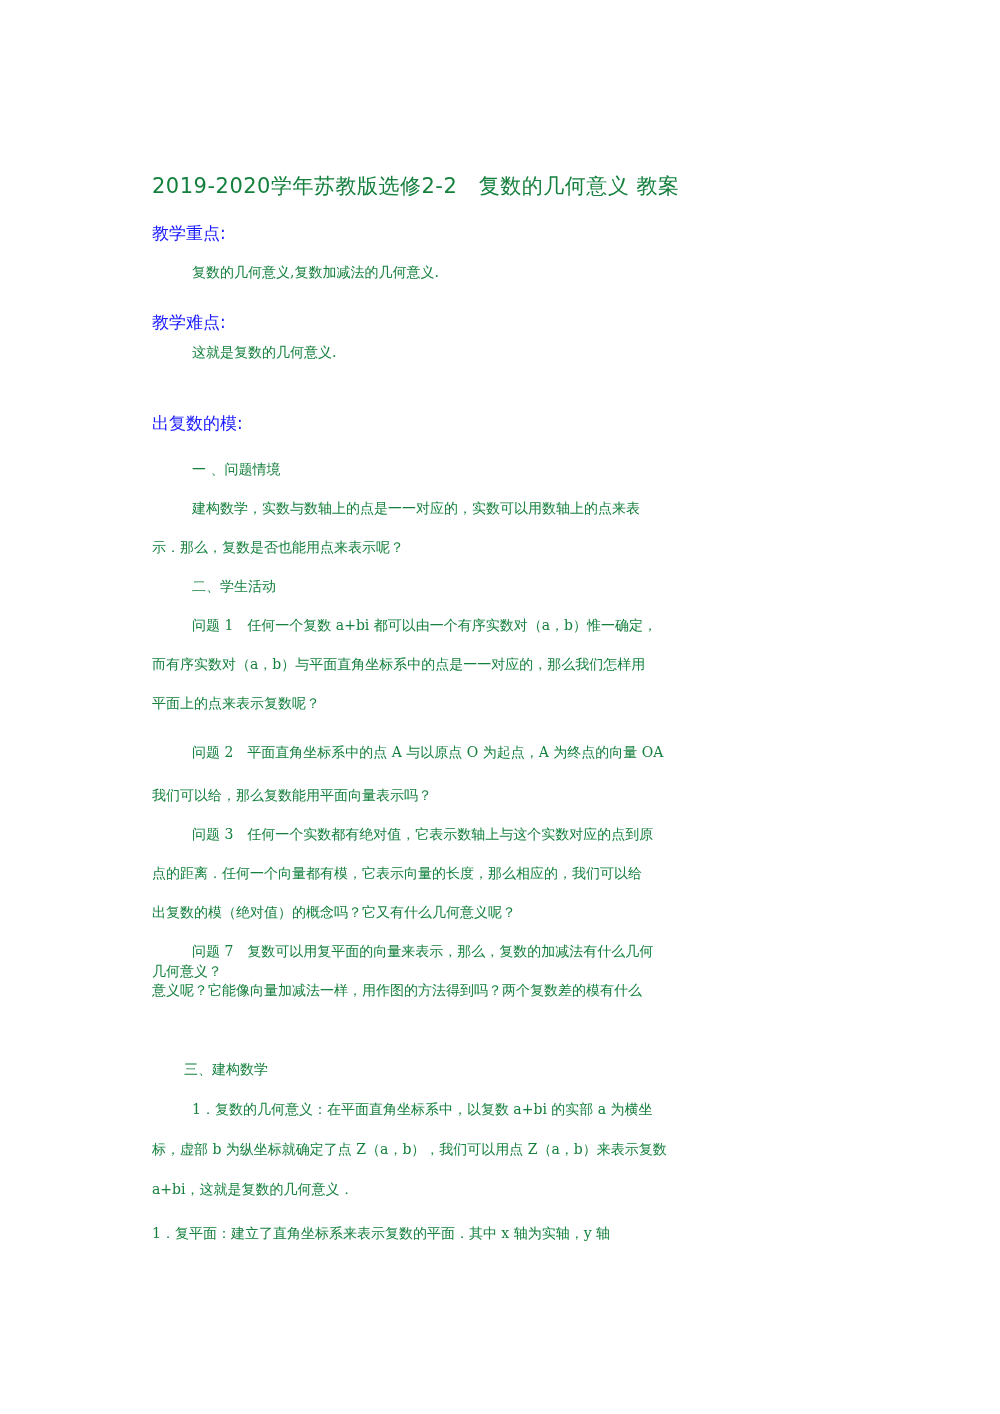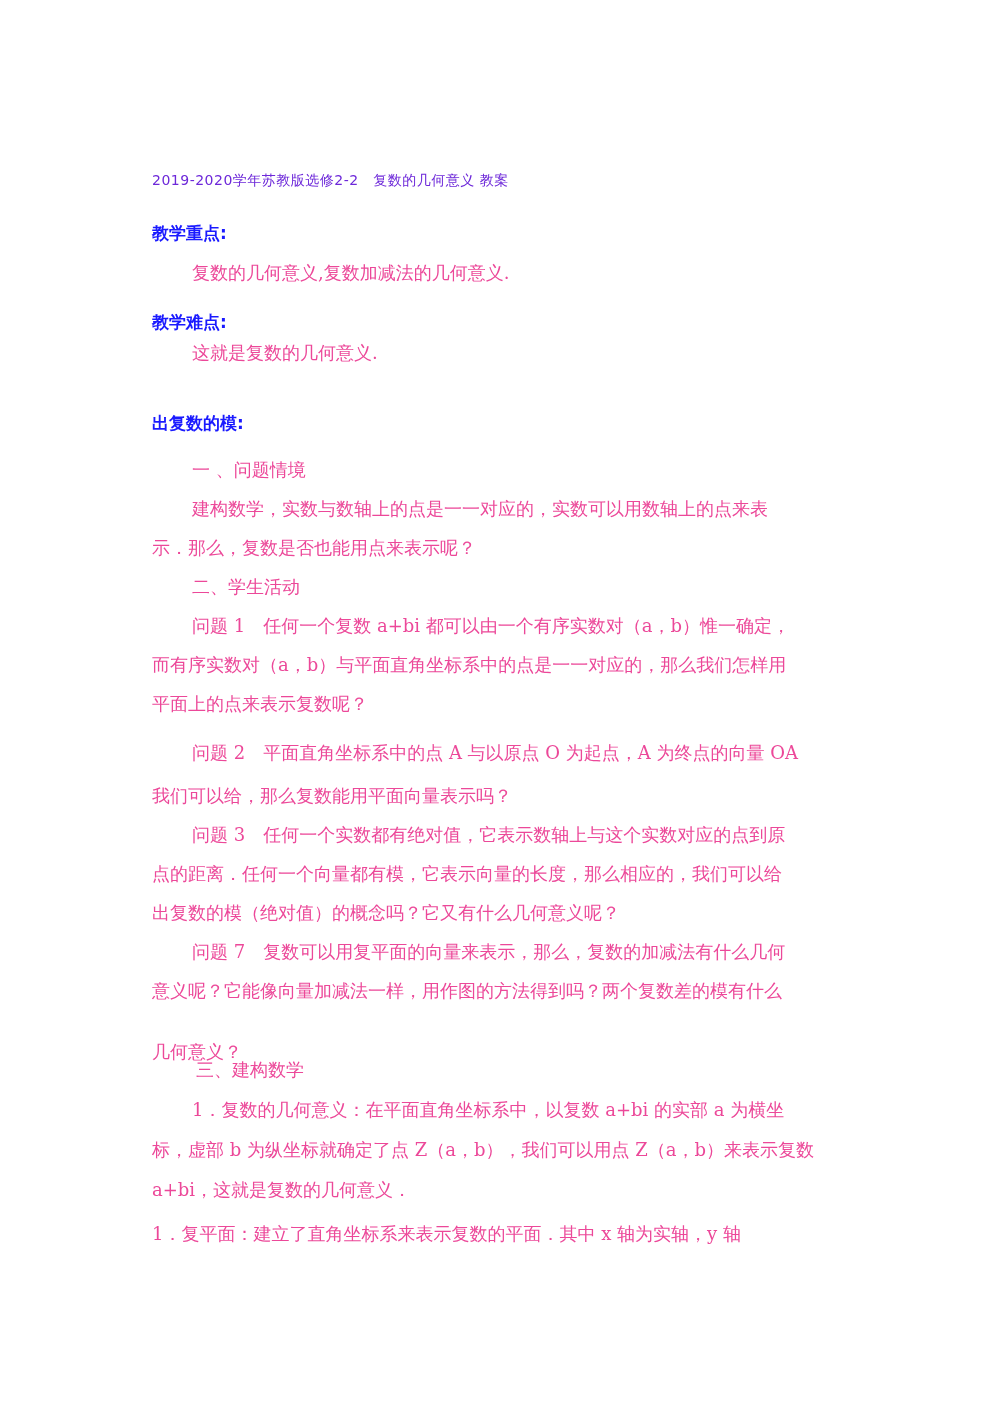--- a/index.html
+++ b/index.html
@@ -1,19 +1,19 @@
 <!DOCTYPE html>
 <html><head>
 <meta charset="utf-8">
 <style>
   html, body { margin: 0; padding: 0; background: #ffffff; }
   body { width: 1000px; height: 1414px; position: relative; overflow: hidden; font-family: "DejaVu Serif", "Liberation Serif", serif; }
-  .title { position: absolute; left: 152px; top: 172px; font-size: 14px; color: #6d28d9; font-family: "DejaVu Sans", sans-serif; letter-spacing: 0.5px; }
-  .h { position: absolute; left: 152px; font-size: 17px; font-weight: bold; color: #1a1aff; font-family: "DejaVu Sans", sans-serif; }
-  .p { position: absolute; font-size: 18px; color: #ec4899; font-family: "DejaVu Serif", serif; line-height: 39px; white-space: nowrap; }
+  .title { position: absolute; left: 152px; top: 172px; font-size: 21px; color: #15803d; font-family: "DejaVu Sans", sans-serif; letter-spacing: 0.5px; }
+  .h { position: absolute; left: 152px; font-size: 17px; font-weight: normal; color: #1a1aff; font-family: "DejaVu Sans", sans-serif; }
+  .p { position: absolute; font-size: 14px; color: #15803d; font-family: "DejaVu Serif", serif; line-height: 39px; white-space: nowrap; }
 </style>
 </head>
 <body>
 
 <div class="title">2019-2020学年苏教版选修2-2　复数的几何意义 教案</div>
 
 <div class="h" style="top:222px">教学重点:</div>
 <div class="p" style="left:192px;top:253px">复数的几何意义,复数加减法的几何意义.</div>
 <div class="h" style="top:311px">教学难点:</div>
 <div class="p" style="left:192px;top:333px">这就是复数的几何意义.</div>
@@ -26,18 +26,18 @@
 <div class="p" style="left:192px;top:606px">问题 1　任何一个复数 a+bi 都可以由一个有序实数对（a，b）惟一确定，</div>
 <div class="p" style="left:152px;top:645px">而有序实数对（a，b）与平面直角坐标系中的点是一一对应的，那么我们怎样用</div>
 <div class="p" style="left:152px;top:684px">平面上的点来表示复数呢？</div>
 <div class="p" style="left:192px;top:733px">问题 2　平面直角坐标系中的点 A 与以原点 O 为起点，A 为终点的向量 OA</div>
 <div class="p" style="left:152px;top:776px">我们可以给，那么复数能用平面向量表示吗？</div>
 <div class="p" style="left:192px;top:815px">问题 3　任何一个实数都有绝对值，它表示数轴上与这个实数对应的点到原</div>
 <div class="p" style="left:152px;top:854px">点的距离．任何一个向量都有模，它表示向量的长度，那么相应的，我们可以给</div>
 <div class="p" style="left:152px;top:893px">出复数的模（绝对值）的概念吗？它又有什么几何意义呢？</div>
 <div class="p" style="left:192px;top:932px">问题 7　复数可以用复平面的向量来表示，那么，复数的加减法有什么几何</div>
 <div class="p" style="left:152px;top:971px">意义呢？它能像向量加减法一样，用作图的方法得到吗？两个复数差的模有什么</div>
-<div class="p" style="left:152px;top:1032px">几何意义？</div>
-<div class="p" style="left:196px;top:1050px">三、建构数学</div>
+<div class="p" style="left:152px;top:952px">几何意义？</div>
+<div class="p" style="left:184px;top:1050px">三、建构数学</div>
 <div class="p" style="left:192px;top:1090px">1．复数的几何意义：在平面直角坐标系中，以复数 a+bi 的实部 a 为横坐</div>
 <div class="p" style="left:152px;top:1130px">标，虚部 b 为纵坐标就确定了点 Z（a，b），我们可以用点 Z（a，b）来表示复数</div>
 <div class="p" style="left:152px;top:1170px">a+bi，这就是复数的几何意义．</div>
 <div class="p" style="left:152px;top:1214px">1．复平面：建立了直角坐标系来表示复数的平面．其中 x 轴为实轴，y 轴</div>
 
 </body></html>

